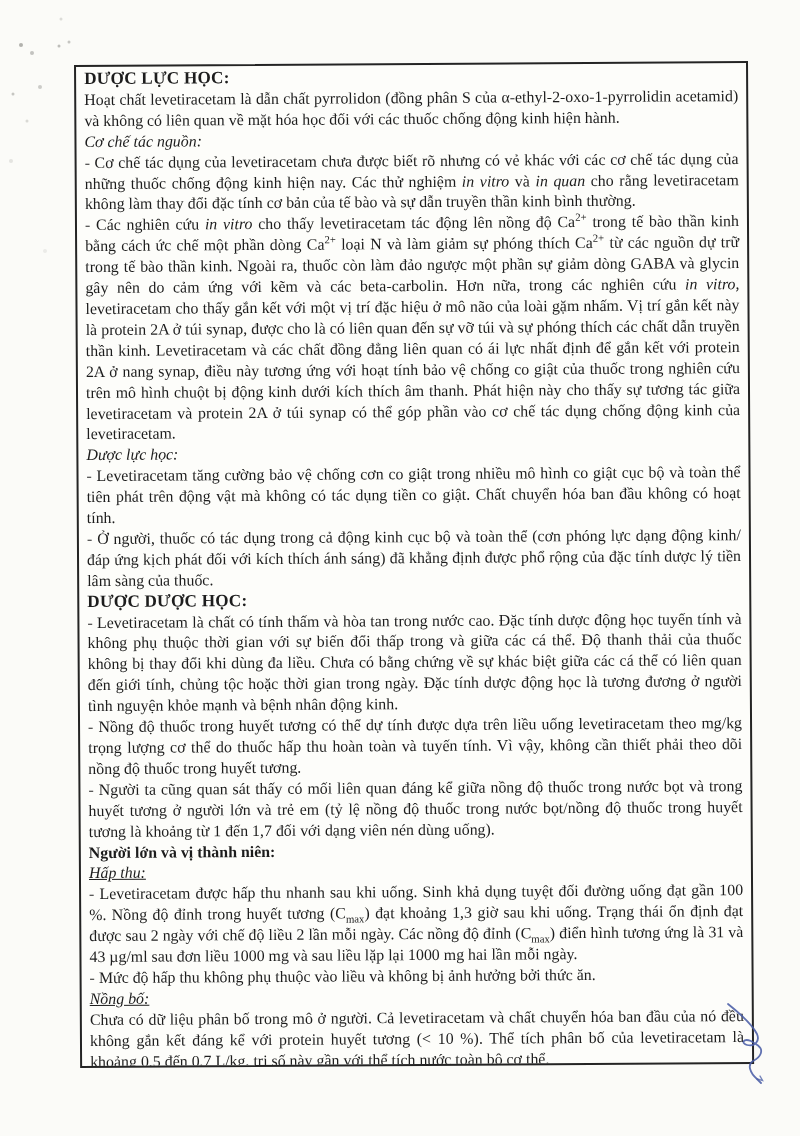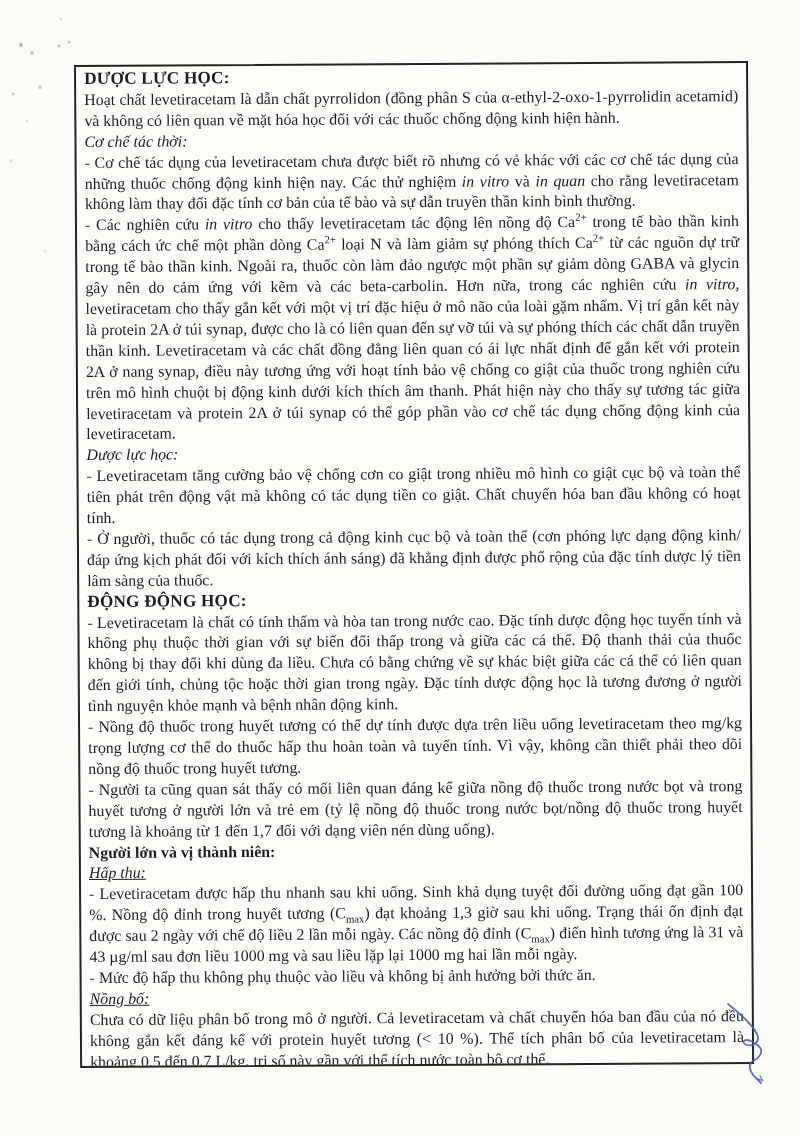--- a/index.html
+++ b/index.html
@@ -89,27 +89,27 @@
 </head>
 <body>
 
 <div style="position:absolute; inset:0;">
   <div class="scan-speckles"></div>
 
   <div class="doc-frame">
     <div id="doc-content">
         <h2 class="blk section-header"><span>DƯỢC LỰC HỌC:</span></h2>
         <p class="blk body"><span>Hoạt chất levetiracetam là dẫn chất pyrrolidon (đồng phân S của α-ethyl-2-oxo-1-pyrrolidin acetamid) và không có liên quan về mặt hóa học đối với các thuốc chống động kinh hiện hành.</span></p>
-        <p class="blk italic-subhead"><span>Cơ chế tác thời:</span></p>
+        <p class="blk italic-subhead"><span>Cơ chế tác nguồn:</span></p>
         <p class="blk body"><span>- Cơ chế tác dụng của levetiracetam chưa được biết rõ nhưng có vẻ khác với các cơ chế tác dụng của những thuốc chống động kinh hiện nay. Các thử nghiệm </span><em>in vitro</em><span> và </span><em>in quan</em><span> cho rằng levetiracetam không làm thay đổi đặc tính cơ bản của tế bào và sự dẫn truyền thần kinh bình thường.</span></p>
         <p class="blk body"><span>- Các nghiên cứu </span><em>in vitro</em><span> cho thấy levetiracetam tác động lên nồng độ Ca</span><sup>2+</sup><span> trong tế bào thần kinh bằng cách ức chế một phần dòng Ca</span><sup>2+</sup><span> loại N và làm giảm sự phóng thích Ca</span><sup>2+</sup><span> từ các nguồn dự trữ trong tế bào thần kinh. Ngoài ra, thuốc còn làm đảo ngược một phần sự giảm dòng GABA và glycin gây nên do cảm ứng với kẽm và các beta-carbolin. Hơn nữa, trong các nghiên cứu </span><em>in vitro,</em><span> levetiracetam cho thấy gắn kết với một vị trí đặc hiệu ở mô não của loài gặm nhấm. Vị trí gắn kết này là protein 2A ở túi synap, được cho là có liên quan đến sự vỡ túi và sự phóng thích các chất dẫn truyền thần kinh. Levetiracetam và các chất đồng đẳng liên quan có ái lực nhất định để gắn kết với protein 2A ở nang synap, điều này tương ứng với hoạt tính bảo vệ chống co giật của thuốc trong nghiên cứu trên mô hình chuột bị động kinh dưới kích thích âm thanh. Phát hiện này cho thấy sự tương tác giữa levetiracetam và protein 2A ở túi synap có thể góp phần vào cơ chế tác dụng chống động kinh của levetiracetam.</span></p>
         <p class="blk italic-subhead"><span>Dược lực học:</span></p>
         <p class="blk body"><span>- Levetiracetam tăng cường bảo vệ chống cơn co giật trong nhiều mô hình co giật cục bộ và toàn thể tiên phát trên động vật mà không có tác dụng tiền co giật. Chất chuyển hóa ban đầu không có hoạt tính.</span></p>
         <p class="blk body"><span>- Ở người, thuốc có tác dụng trong cả động kinh cục bộ và toàn thể (cơn phóng lực dạng động kinh/ đáp ứng kịch phát đối với kích thích ánh sáng) đã khẳng định được phổ rộng của đặc tính dược lý tiền lâm sàng của thuốc.</span></p>
-        <h2 class="blk section-header"><span>ĐỘNG ĐỘNG HỌC:</span></h2>
+        <h2 class="blk section-header"><span>DƯỢC DƯỢC HỌC:</span></h2>
         <p class="blk body"><span>- Levetiracetam là chất có tính thấm và hòa tan trong nước cao. Đặc tính dược động học tuyến tính và không phụ thuộc thời gian với sự biến đổi thấp trong và giữa các cá thể. Độ thanh thải của thuốc không bị thay đổi khi dùng đa liều. Chưa có bằng chứng về sự khác biệt giữa các cá thể có liên quan đến giới tính, chủng tộc hoặc thời gian trong ngày. Đặc tính dược động học là tương đương ở người tình nguyện khỏe mạnh và bệnh nhân động kinh.</span></p>
         <p class="blk body"><span>- Nồng độ thuốc trong huyết tương có thể dự tính được dựa trên liều uống levetiracetam theo mg/kg trọng lượng cơ thể do thuốc hấp thu hoàn toàn và tuyến tính. Vì vậy, không cần thiết phải theo dõi nồng độ thuốc trong huyết tương.</span></p>
         <p class="blk body"><span>- Người ta cũng quan sát thấy có mối liên quan đáng kể giữa nồng độ thuốc trong nước bọt và trong huyết tương ở người lớn và trẻ em (tỷ lệ nồng độ thuốc trong nước bọt/nồng độ thuốc trong huyết tương là khoảng từ 1 đến 1,7 đối với dạng viên nén dùng uống).</span></p>
         <p class="blk bold-subhead"><span>Người lớn và vị thành niên:</span></p>
         <p class="blk italic-underline-subhead"><span>Hấp thu:</span></p>
         <p class="blk body"><span>- Levetiracetam được hấp thu nhanh sau khi uống. Sinh khả dụng tuyệt đối đường uống đạt gần 100 %. Nồng độ đỉnh trong huyết tương (C</span><sub>max</sub><span>) đạt khoảng 1,3 giờ sau khi uống. Trạng thái ổn định đạt được sau 2 ngày với chế độ liều 2 lần mỗi ngày. Các nồng độ đỉnh (C</span><sub>max</sub><span>) điển hình tương ứng là 31 và 43 µg/ml sau đơn liều 1000 mg và sau liều lặp lại 1000 mg hai lần mỗi ngày.</span></p>
         <p class="blk body"><span>- Mức độ hấp thu không phụ thuộc vào liều và không bị ảnh hưởng bởi thức ăn.</span></p>
         <p class="blk italic-underline-subhead"><span>Nồng bố:</span></p>
         <p class="blk body"><span>Chưa có dữ liệu phân bố trong mô ở người. Cả levetiracetam và chất chuyển hóa ban đầu của nó đều không gắn kết đáng kể với protein huyết tương (&lt; 10 %). Thể tích phân bố của levetiracetam là khoảng 0,5 đến 0,7 L/kg, trị số này gần với thể tích nước toàn bộ cơ thể.</span></p>
       </div>

